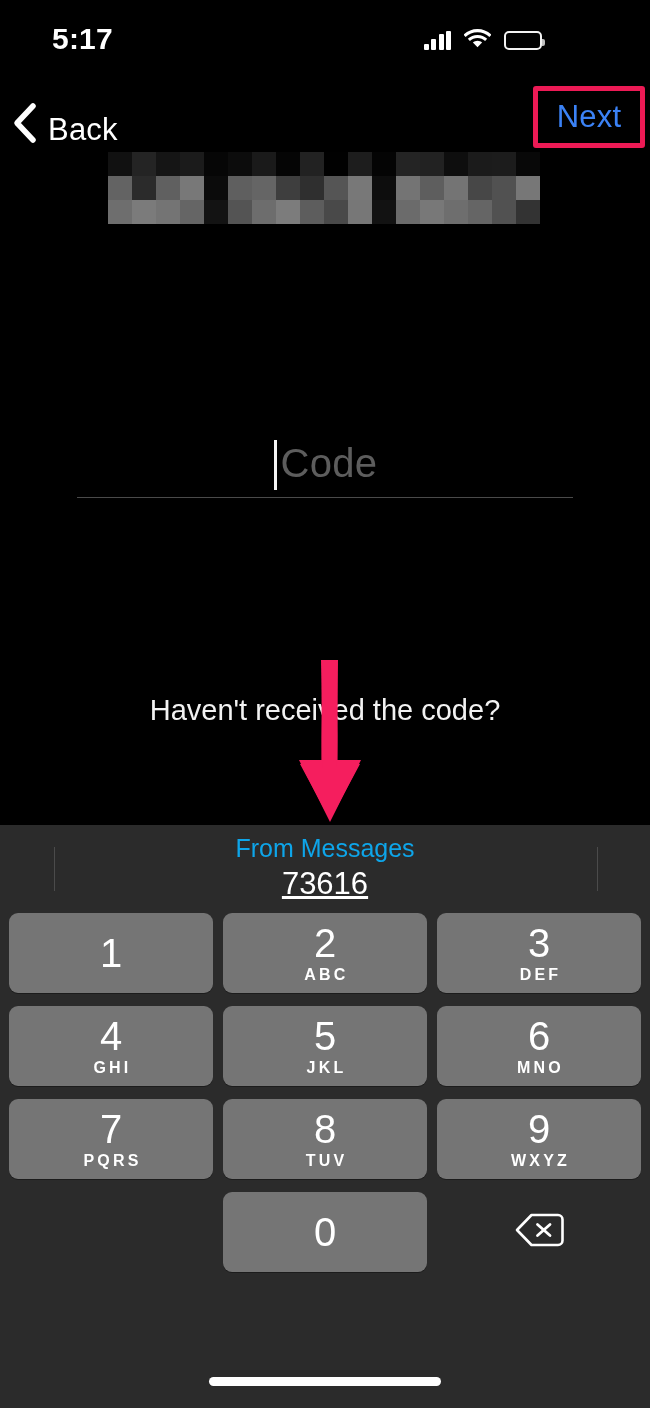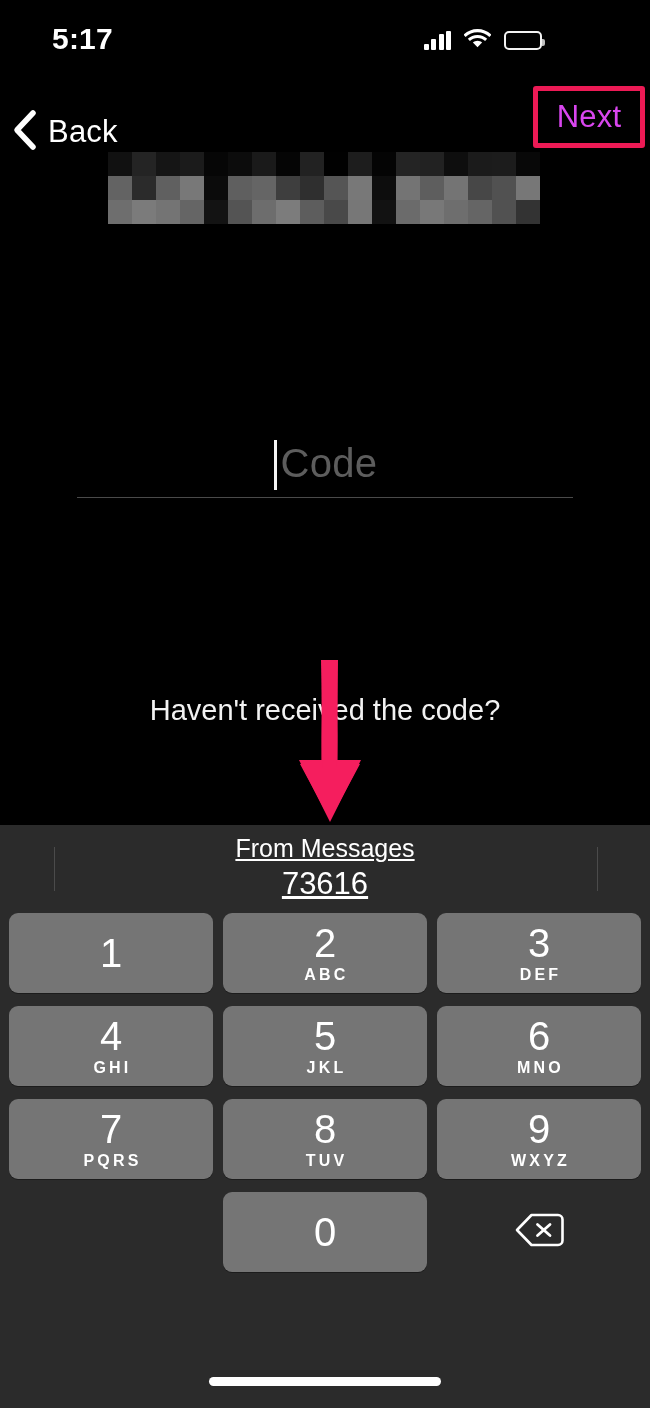--- a/index.html
+++ b/index.html
@@ -67,23 +67,23 @@
   }
 
   
   #nav-bar {
     position: absolute;
     top: 84px; left: 0;
     width: 650px; height: 64px;
   }
   #back-button {
     position: absolute;
-    left: 12px; top: 16px;
-    display: flex;
-    align-items: center;
+    left: 12px; top: 0;
+    display: flex;
+    align-items: flex-end;
     gap: 10px;
     height: 64px;
     cursor: pointer;
   }
   #back-chevron { display: block; }
   #back-label {
     font-size: 31px;
     color: #fff;
     letter-spacing: 0.2px;
   }
@@ -94,21 +94,21 @@
     border: 5px solid #ec1a55;
     border-radius: 3px;
     background: #000;
     display: flex;
     align-items: center;
     justify-content: center;
     cursor: pointer;
   }
   #next-label {
     font-size: 31px;
-    color: #d946ef;
+    color: #3b82f6;
     letter-spacing: 0.2px;
   }
 
   
   #pixelated-title {
     position: absolute;
     top: 152px; left: 108px;
     width: 432px; height: 72px;
   }
   #pixelated-title .blk { position: absolute; }
@@ -192,23 +192,22 @@
   .sugg-divider.left { left: 54px; }
   .sugg-divider.right { left: 597px; }
   #suggestion-content {
     position: absolute;
     left: 0; top: 6px;
     width: 650px;
     text-align: center;
   }
   #suggestion-source {
     font-size: 25px;
-    color: #ffffff;
+    color: #0ea5e9;
     line-height: 34px;
-    text-decoration: underline;
   }
   #suggestion-value {
     font-size: 31px;
     color: #ffffff;
     line-height: 38px;
     text-decoration: underline;
   }
 
   #keypad {
     position: absolute;

